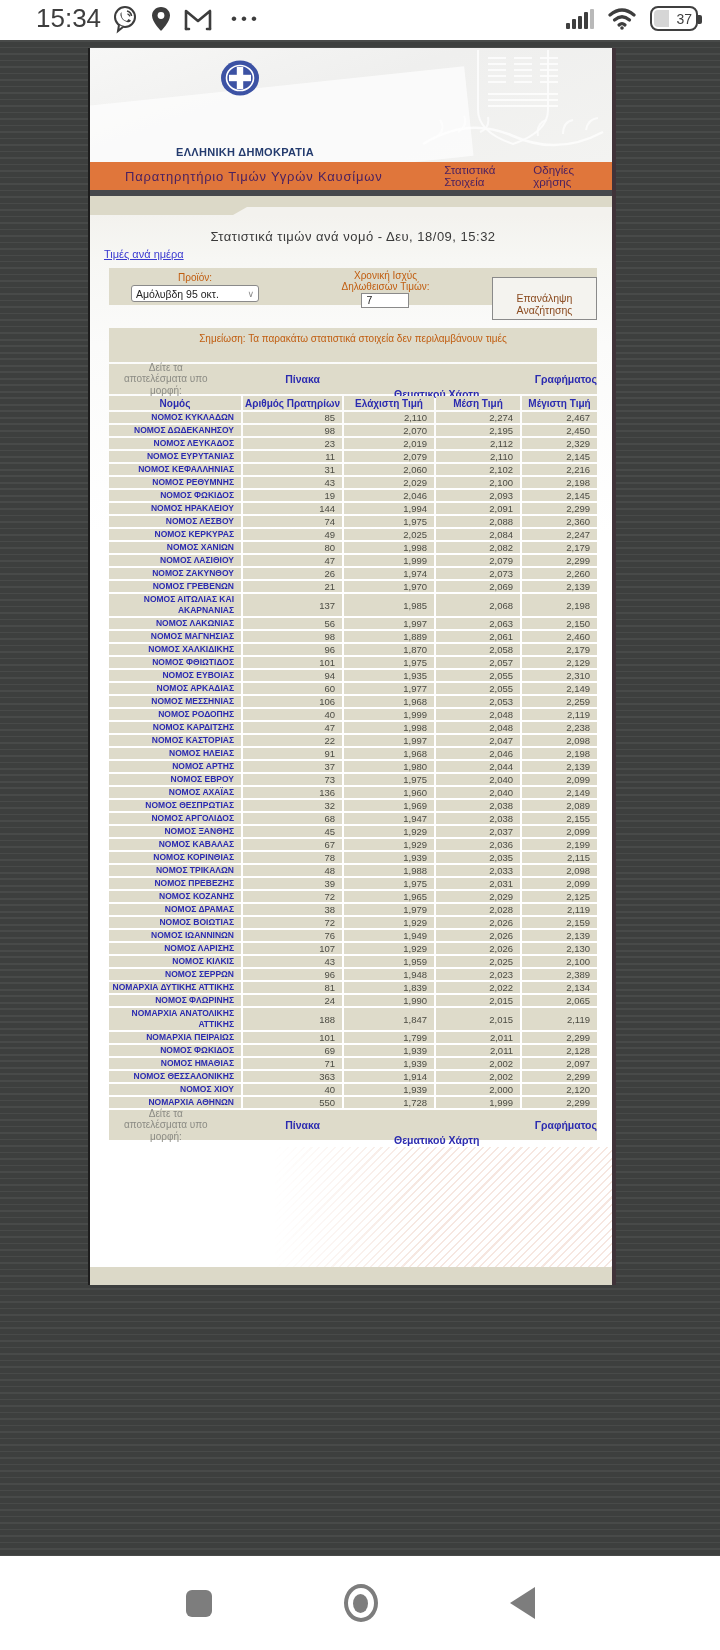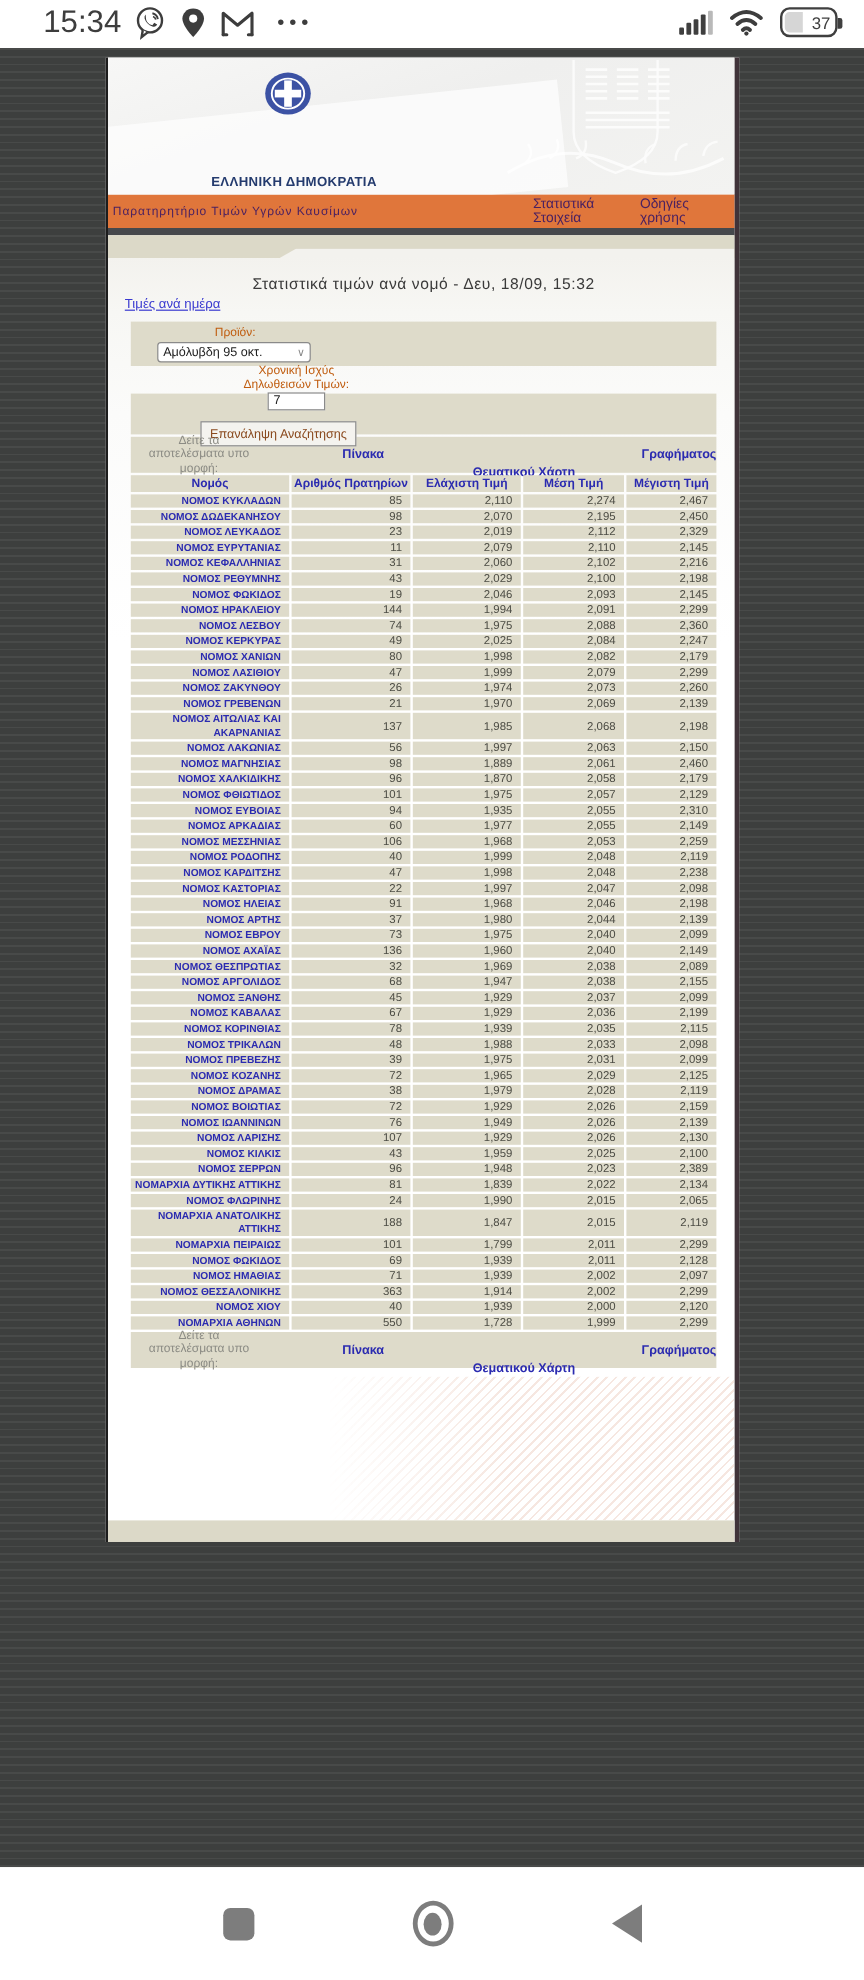--- a/index.html
+++ b/index.html
@@ -30,45 +30,45 @@
     border-left:2px solid #1d1d1d; border-right:4px solid #403339; }
 
   .site-header { position:relative; height:114px; background:linear-gradient(160deg,#f7f7f6 0%,#efefee 45%,#f3f3f1 100%); overflow:hidden; }
   .hdr-sheen { position:absolute; left:-40px; top:40px; width:420px; height:90px; background:#fdfdfc; transform:rotate(-6deg); opacity:.8; }
   .emblem { position:absolute; left:130px; top:12px; }
   .hdr-text { position:absolute; left:0; top:98px; width:310px; text-align:center; color:#243b6e; }
   .hdr-line1 { font-size:11px; font-weight:bold; letter-spacing:.3px; }
   .watermark { position:absolute; right:4px; top:0; opacity:.8; }
 
   .navbar { height:28px; background:#e0763b; display:flex; align-items:center; }
-  .nav-title { color:#4b2160; font-size:10px; letter-spacing:.8px; padding-left:4px; flex:1; cursor:pointer; }
+  .nav-title { color:#4b2160; font-size:13px; letter-spacing:.8px; padding-left:35px; flex:1; cursor:pointer; }
   .nav-item { color:#4b2160; font-size:11.5px; line-height:12.5px; margin-right:38px; cursor:pointer; white-space:pre-line; }
   .nav-strip { height:6px; background:#46484c; }
   .tabband { position:relative; height:19px; background:#dcd9c8; }
   .tabband .cut { position:absolute; left:143px; right:0; bottom:0; height:8px; background:#f3f2ee;
     clip-path:polygon(14px 0,100% 0,100% 100%,0 100%); }
 
   .content { position:relative; height:1070px; padding:0 15px 0 19px;
     background:linear-gradient(180deg,#f3f2ee 0px,#f7f7f4 45px,#fbfbfa 130px,#ffffff 320px); }
 
   .page-title { padding-top:14px; text-align:center; font-size:13px; letter-spacing:.5px; color:#3a3a3a; }
   .back-link { display:inline-block; margin:3px 0 0 -5px; font-size:11px; color:#3a3ad0; text-decoration:underline; cursor:pointer; }
 
-  .form-panel { margin-top:6px; width:488px; height:37px; background:#dedbca; display:flex; align-items:flex-start;flex-direction:column; }
+  .form-panel { margin-top:6px; width:488px; height:37px; background:#dedbca; display:flex; align-items:flex-start; }
   .fgroup { text-align:center; }
   .fg1 { margin-left:22px; width:130px; padding-top:4px; }
   .flabel { color:#c05d10; font-size:10px; line-height:11px; }
   .select { margin-top:2px; width:128px; height:17px; background:#fff; border:1px solid #8a8a8a; border-radius:3px;
     font-size:10.5px; color:#222; display:flex; align-items:center; padding:0 4px; cursor:pointer; }
   .select .arrow { margin-left:auto; color:#888; font-size:9px; }
   .fg2 { margin-left:78px; width:120px; padding-top:2px; }
   .tfield { margin:1px auto 0; width:48px; height:15px; background:#fff; border:1px solid #8a8a8a;
     font-size:10.5px; color:#222; text-align:left; padding-left:4px; line-height:13px; }
   .fg3 { margin-left:58px; padding-top:9px; }
-  .btn { background:#f4f3ef; border:1px solid #8a8a8a; color:#8a4a1f; font-size:10.5px; padding:4px 7px 3px; cursor:pointer; }
+  .btn { background:#f4f3ef; border:1px solid #8a8a8a; color:#8a4a1f; font-size:10.5px; padding:14px 7px 3px; cursor:pointer; }
 
   .note-panel { margin-top:23px; width:488px; height:34px; background:#dedbca; text-align:center;
     color:#c05d10; font-size:10px; line-height:12.5px; padding-top:5px; margin-bottom:2px; }
 
   .view-row { width:488px; height:30px; background:#dedbca; display:flex; align-items:center; margin-bottom:2px;gap:44px; }
   .view-label { width:150px; text-align:center; color:#8b8b84; font-size:10px; line-height:11.5px; padding:0 10px; }
   .view-opt { color:#2b2bb0; font-weight:bold; font-size:10.5px; text-align:center; cursor:pointer; }
   .vo1 { width:100px; } .vo2 { width:150px;margin-top:30px; } .vo3 { width:86px; }
 
   .table { width:488px; }
@@ -216,20 +216,21 @@
             <div>Δηλωθεισών Τιμών:</div>
           </div>
           <div class="tfield">7</div>
         </div>
         <div class="fgroup fg3">
           <button class="btn">Επανάληψη Αναζήτησης</button>
         </div>
       </div>
 
       <div class="note-panel">
+        <div>Σημείωση: Τα παρακάτω στατιστικά στοιχεία δεν περιλαμβάνουν τιμές</div>
       </div>
 
       <div class="view-row">
         <div class="view-label">Δείτε τα αποτελέσματα υπο μορφή:</div>
         <div class="view-opt vo1">Πίνακα</div>
         <div class="view-opt vo2">Θεματικού Χάρτη</div>
         <div class="view-opt vo3">Γραφήματος</div>
       </div>
 
       <div class="table">

